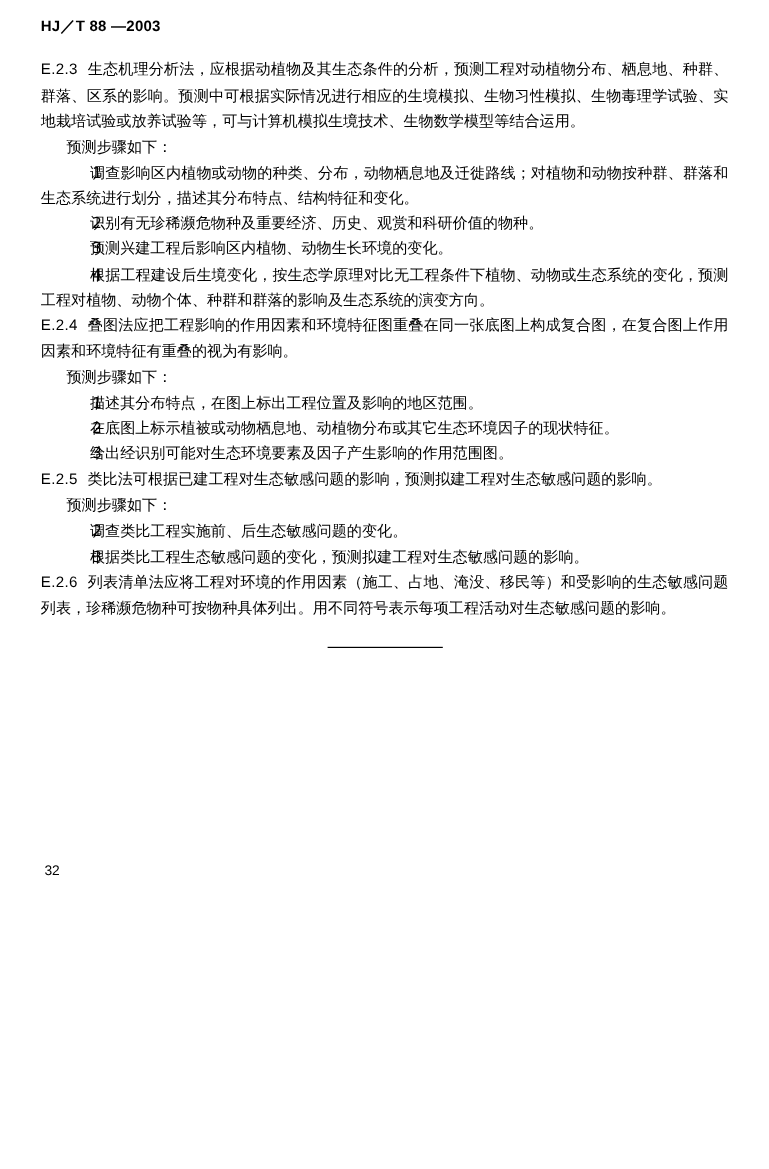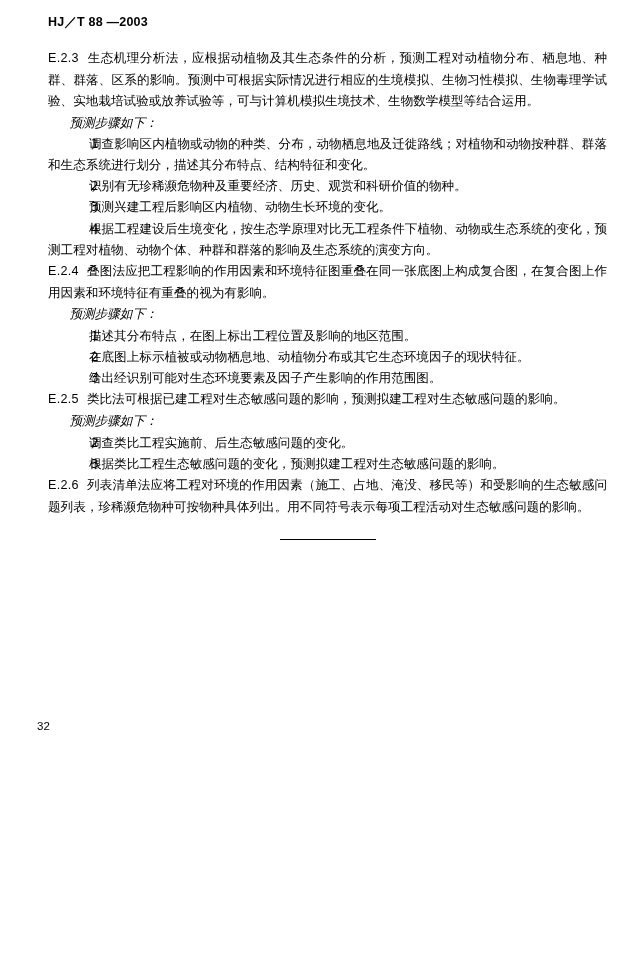--- a/index.html
+++ b/index.html
@@ -12,42 +12,42 @@
     height: 974px;
     position: relative;
     font-family: "DejaVu Sans", "Liberation Sans", sans-serif;
     color: #000000;
   }
   .page {
     position: relative;
     width: 641px;
     height: 748px;
     box-sizing: border-box;
-    padding: 14px 34px 0 48px;
+    padding: 14px 34px 0 34px;
     border-radius: 18px;
   }
   .header {
     font-size: 12.5px;
     font-weight: bold;
     letter-spacing: 0.2px;
     margin-bottom: 16px;
     font-family: "Liberation Sans", sans-serif;
   }
   .body-block {
     font-size: 12.6px;
     line-height: 21.2px;
     text-align: justify;
     text-justify: inter-ideograph;
   }
   p {
     margin: 0;
     padding: 0;
   }
   .p-indent0 { text-indent: 0; }
-  .p-indent1 { text-indent: 1.7em; font-style: italic; }
+  .p-indent1 { text-indent: 1.7em; }
   .num-item {
     text-indent: 1.7em;
   }
   .num-item .num {
     display: inline-block;
     width: 1.55em;
   }
   .clause-label {
     font-family: "Liberation Sans", sans-serif;
     letter-spacing: 0.3px;

